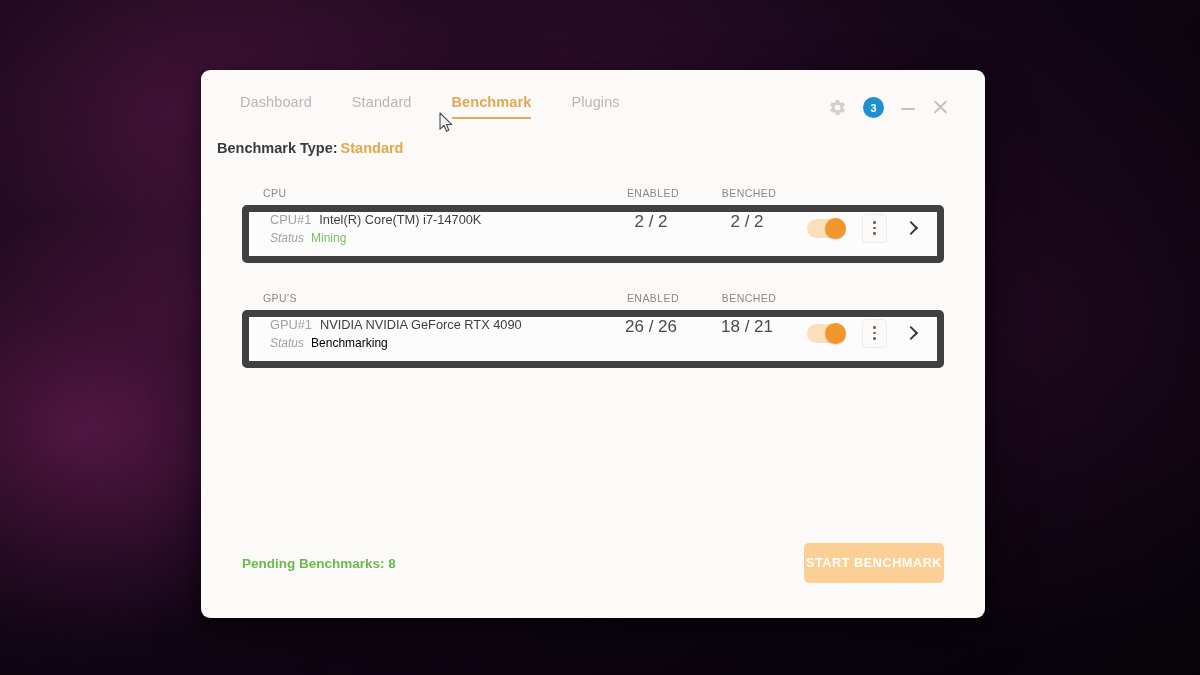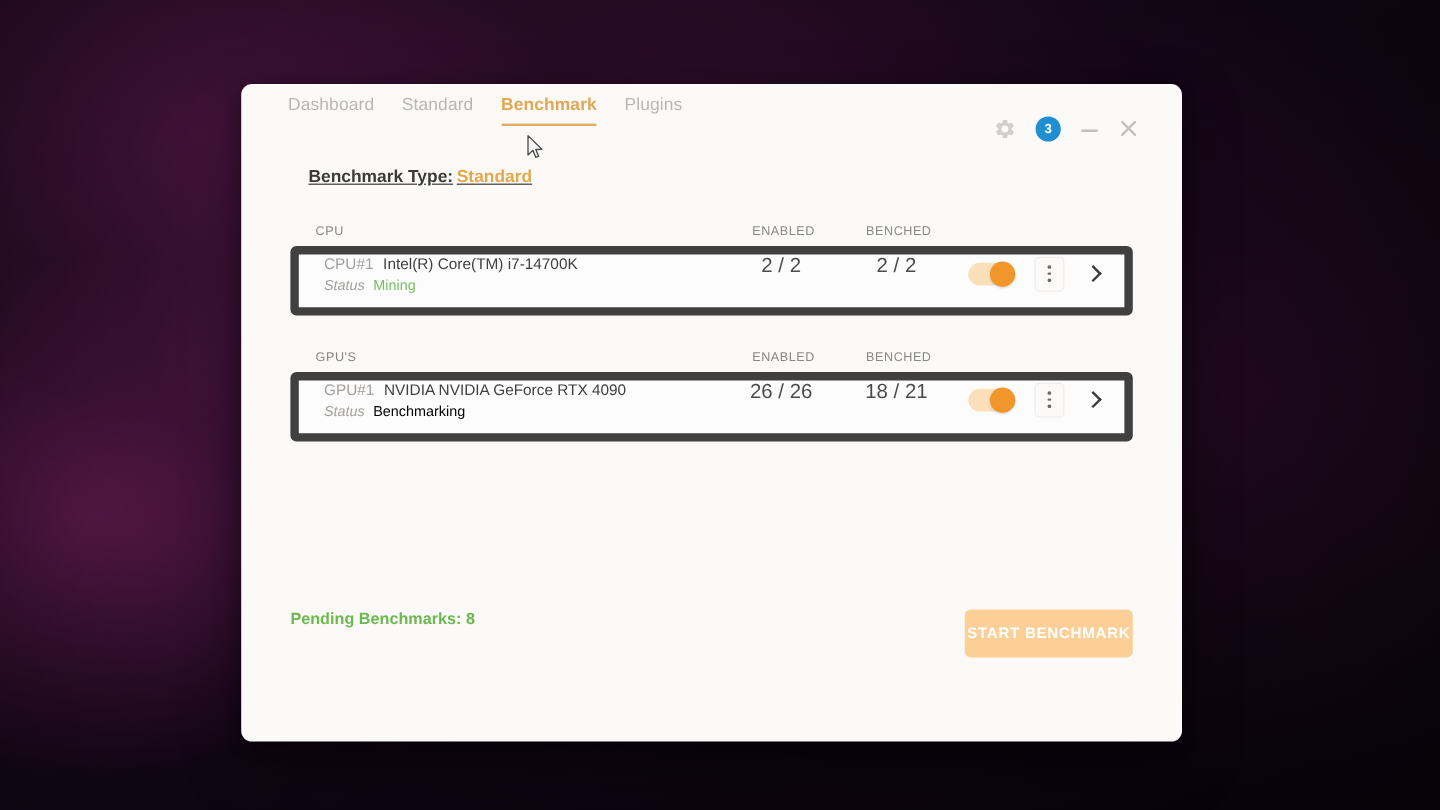--- a/index.html
+++ b/index.html
@@ -52,23 +52,23 @@
   #titlebar {
     position: relative;
     height: 62px;
     display: flex;
     align-items: flex-start;
   }
 
   #tabs {
     display: flex;
     align-items: flex-start;
-    gap: 23px;
+    gap: 40px;
     padding-left: 39px;
-    padding-top: 10px;
+    padding-top: 24px;
   }
 
   .tab {
     position: relative;
     font-size: 14.5px;
     color: #b9b7b6;
     letter-spacing: 0.1px;
     padding-bottom: 9px;
     cursor: pointer;
     white-space: nowrap;
@@ -134,25 +134,24 @@
     left: 0; top: 7.4px;
     width: 17px; height: 2.2px;
     background: #c3c1c0;
     border-radius: 1px;
   }
   #close-btn::before { transform: rotate(45deg); }
   #close-btn::after  { transform: rotate(-45deg); }
 
   
   #benchmark-type {
-    padding-left: 56px;
+    padding-left: 16px;
     margin-top: 8px;
     font-size: 14.5px;
     color: #3b3b3b;
-    text-decoration: underline;
   }
   #benchmark-type .bt-label { font-weight: bold; }
   #benchmark-type .bt-value {
     font-weight: bold;
     color: #e3a84e;
     margin-left: 3px;
   }
 
   
   #content {
@@ -276,20 +275,21 @@
   }
 
   
   #footer {
     position: absolute;
     left: 0; right: 0;
     bottom: 0;
     height: 110px;
     padding: 0 41px;
     display: flex;
+    align-items: center;
     justify-content: space-between;
   }
 
   #pending-benchmarks {
     font-size: 13.5px;
     font-weight: bold;
     color: #6cb94f;
   }
 
   #start-benchmark-btn {

